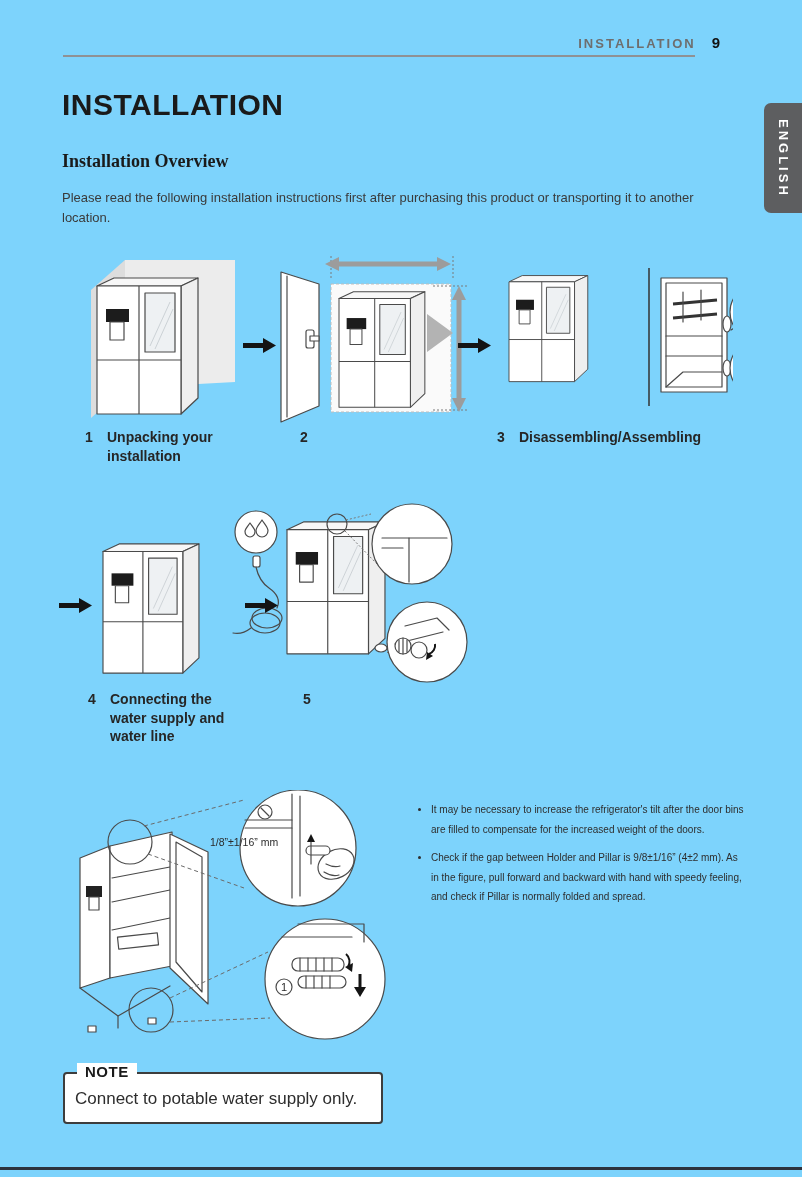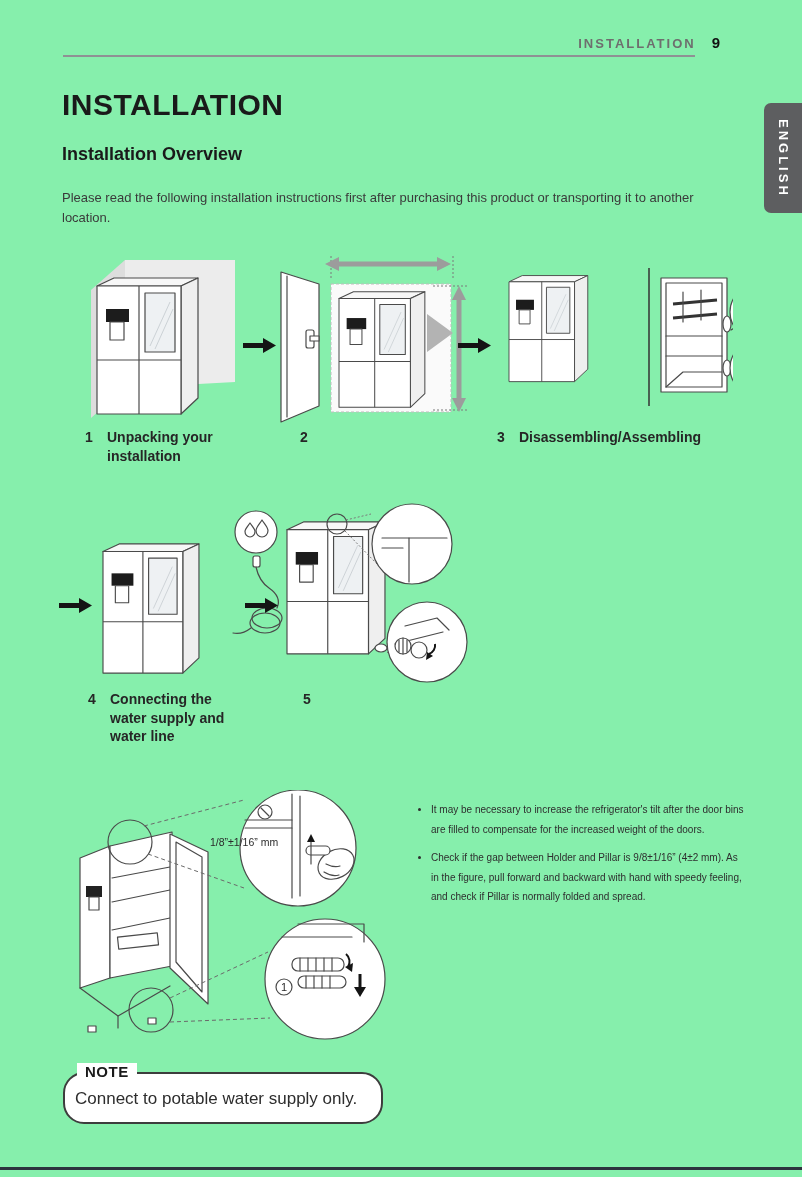--- a/index.html
+++ b/index.html
@@ -1,32 +1,32 @@
 <!DOCTYPE html>
 <html><head>
 <meta charset="utf-8">
 <style>
   html,body{margin:0;padding:0;background:#e9e9e9;}
   .page{
-    position:relative;width:802px;height:1177px;background:#86efac;
+    position:relative;width:802px;height:1177px;background:#7dd3fc;
     font-family:"Liberation Sans", sans-serif;color:#1d1d1d;overflow:hidden;
     margin:0 auto;
   }
   
   .running-head{position:absolute;top:34px;left:0;right:82px;text-align:right;white-space:nowrap;}
   .running-head .section{font-size:13px;letter-spacing:2px;color:#6e6e6e;font-weight:bold;}
   .running-head .pageno{font-size:15px;font-weight:bold;color:#111;margin-left:16px;letter-spacing:0;}
   .head-rule{position:absolute;left:63px;top:55px;width:632px;height:2px;background:#8f9194;}
   
   .lang-tab{position:absolute;right:0;top:103px;width:38px;height:110px;background:#5d5e60;
     border-radius:7px 0 0 7px;display:flex;align-items:center;justify-content:center;}
   .lang-tab span{writing-mode:vertical-rl;color:#fff;font-size:13px;font-weight:bold;letter-spacing:3px;}
   
   .doc-title{position:absolute;left:62px;top:88px;font-size:30px;font-weight:bold;letter-spacing:.5px;color:#1a1a1a;}
-  .doc-subtitle{position:absolute;left:62px;top:144px;font-size:18px;font-weight:bold;color:#1a1a1a;}
+  .doc-subtitle{position:absolute;left:62px;top:151px;font-size:18px;font-weight:bold;color:#1a1a1a;font-family:Liberation Serif, serif;}
   .intro{position:absolute;left:62px;top:188px;width:668px;font-size:13px;line-height:19.5px;color:#3a3a3a;}
   
   .fig{position:absolute;}
   #row1{left:63px;top:252px;}
   #row2{left:55px;top:498px;}
   #fig3{left:60px;top:790px;}
   svg{display:block;}
   .ln{stroke:#4a4a4a;stroke-width:1.2;fill:none;stroke-linejoin:round;stroke-linecap:round;}
   .lnf{stroke:#4a4a4a;stroke-width:1.2;fill:#fff;stroke-linejoin:round;}
   .dash{stroke:#6a6a6a;stroke-width:1;stroke-dasharray:4,3;fill:none;}
@@ -34,21 +34,21 @@
   .meas{stroke:#9c9c9c;stroke-width:5;fill:none;}
   
   .caption{position:absolute;display:flex;font-weight:bold;font-size:14px;line-height:18.5px;color:#262626;}
   .caption .num{width:22px;flex:none;}
   
   .bullets{position:absolute;left:413px;top:800px;width:334px;}
   .bullets ul{margin:0;padding-left:18px;}
   .bullets li{font-size:10px;line-height:19.5px;color:#2e2e2e;margin-bottom:9px;}
   
   .note-box{position:absolute;left:63px;top:1072px;width:316px;height:48px;
-    border:2px solid #3d3d3d;border-radius:21px;background:#fff;}
+    border:2px solid #3d3d3d;border-radius:4px;background:#fff;}
   .note-title{position:absolute;top:-11px;left:12px;background:#fff;padding:0 8px;
     font-size:15px;font-weight:bold;letter-spacing:.5px;color:#1a1a1a;}
   .note-text{padding:15px 10px 0 10px;font-size:17px;color:#2d2d2d;}
   .bottom-rule{position:absolute;left:0;top:1167px;width:802px;height:3px;background:#2c333e;}
   text{font-family:"Liberation Sans", sans-serif;}
 </style>
 </head>
 <body>
 
 <div class="page">

